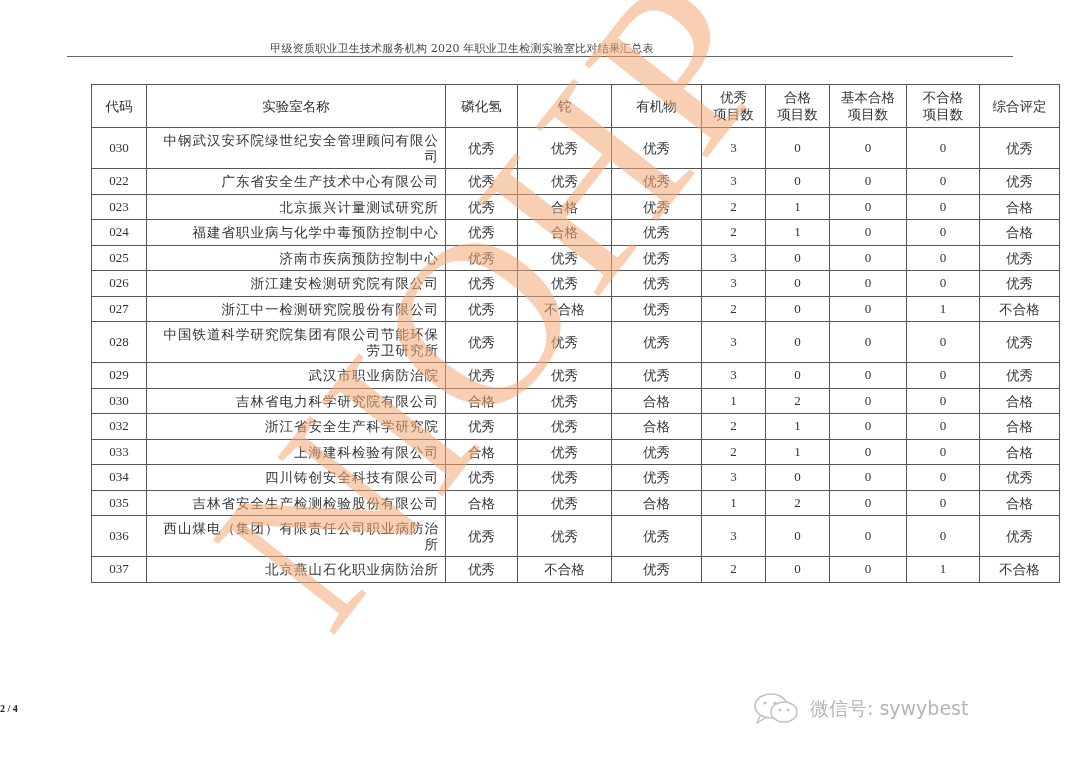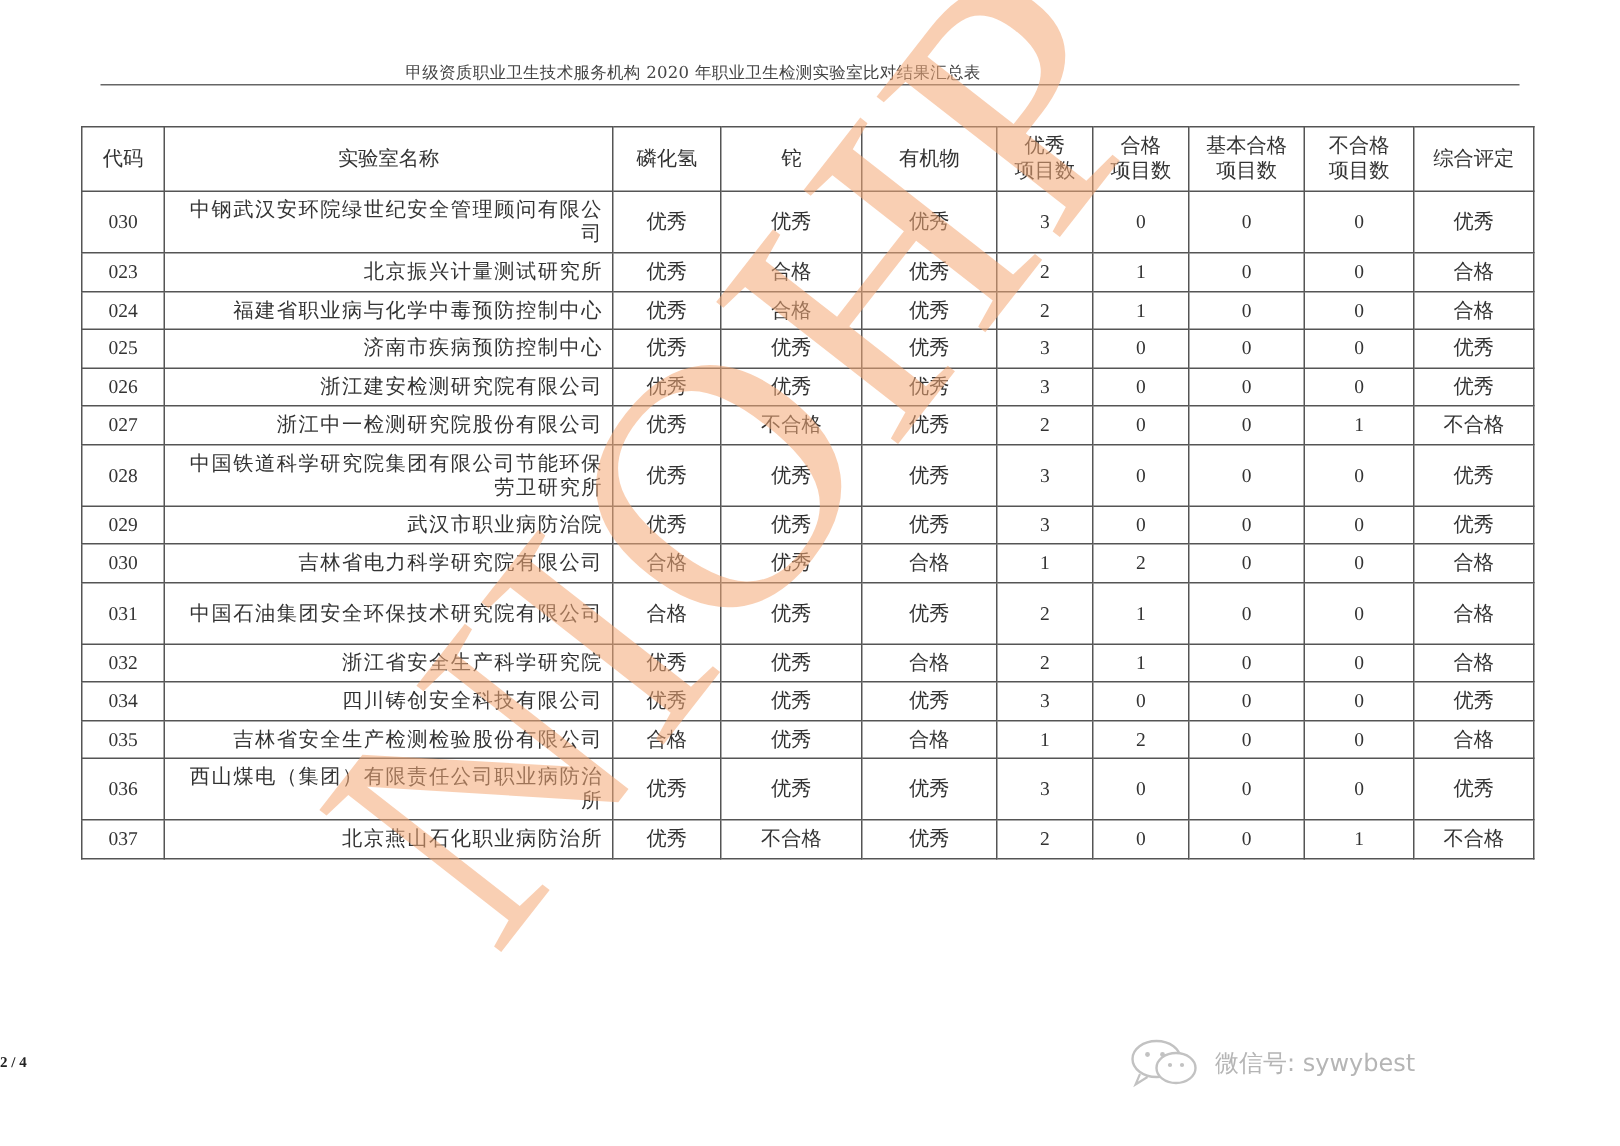--- a/index.html
+++ b/index.html
@@ -6,32 +6,32 @@
   body { width: 1080px; height: 764px; position: relative; overflow: hidden;
          font-family: "DejaVu Serif", "Liberation Serif", serif; color: #333; }
   .page-title { position: absolute; left: 0; width: 924px; top: 41px; text-align: center;
                 font-size: 11px; color: #444; letter-spacing: 0.2px; }
   .title-rule { position: absolute; left: 67px; width: 946px; top: 56px; height: 0;
                 border-top: 1.5px solid #666; }
   table.results { position: absolute; left: 54px; top: 84px; border-collapse: collapse;
                   table-layout: fixed; width: 968px; font-size: 13.5px; }
   table.results th, table.results td { border: 1px solid #555; padding: 0; text-align: center;
                   vertical-align: middle; color: #333; font-weight: normal; }
-  table.results { border: 1.5px solid #444; }
+  table.results { border: 1.5px solid #444; margin-left: 37px; }
   table.results th { height: 42px; font-size: 13.5px; line-height: 17px; }
   table.results td { height: 24.5px; line-height: 16px; }
   table.results td.name { text-align: right; padding: 0 6px; letter-spacing: 1px; }
   table.results tr.tall td { height: 40px; }
   .code { font-family: "Liberation Serif", serif; font-size: 13px; }
   .num { font-family: "Liberation Serif", serif; font-size: 13px; }
   .watermark { position: absolute; left: 0; top: 0; width: 1080px; height: 764px; pointer-events: none; }
   .page-number { position: absolute; left: 0; width: 1080px; top: 703px; text-align: left;
                  font-size: 10px; font-weight: bold; font-family: "Liberation Serif", serif; color: #222; }
   .wechat { position: absolute; left: 752px; top: 692px; display: flex; align-items: center; gap: 6px;
-            color: #b5b5b5; font-family: "DejaVu Sans", sans-serif; font-size: 16px; }
+            color: #b5b5b5; font-family: "DejaVu Sans", sans-serif; font-size: 19px; }
   .wechat svg { display: block; }
 </style>
 </head>
 <body>
 
 <div class="page-title">甲级资质职业卫生技术服务机构 2020 年职业卫生检测实验室比对结果汇总表</div>
 <div class="title-rule"></div>
 
 <table class="results">
   <colgroup>
@@ -67,20 +67,32 @@
     <td>优秀</td>
     <td>优秀</td>
     <td>优秀</td>
     <td class="num">3</td>
     <td class="num">0</td>
     <td class="num">0</td>
     <td class="num">0</td>
     <td>优秀</td>
   </tr>
       <tr>
+    <td class="code">022</td>
+    <td class="name">广东省安全生产技术中心有限公司</td>
+    <td>优秀</td>
+    <td>优秀</td>
+    <td>优秀</td>
+    <td class="num">3</td>
+    <td class="num">0</td>
+    <td class="num">0</td>
+    <td class="num">0</td>
+    <td>优秀</td>
+  </tr>
+      <tr>
     <td class="code">023</td>
     <td class="name">北京振兴计量测试研究所</td>
     <td>优秀</td>
     <td>合格</td>
     <td>优秀</td>
     <td class="num">2</td>
     <td class="num">1</td>
     <td class="num">0</td>
     <td class="num">0</td>
     <td>合格</td>
@@ -162,38 +174,38 @@
     <td class="name">吉林省电力科学研究院有限公司</td>
     <td>合格</td>
     <td>优秀</td>
     <td>合格</td>
     <td class="num">1</td>
     <td class="num">2</td>
     <td class="num">0</td>
     <td class="num">0</td>
     <td>合格</td>
   </tr>
-      <tr class="tall">
-    <td class="code">031</td>
-    <td class="name">中国石油集团安全环保技术研究院有限公司</td>
-    <td>合格</td>
-    <td>优秀</td>
-    <td>优秀</td>
-    <td class="num">2</td>
-    <td class="num">1</td>
-    <td class="num">0</td>
-    <td class="num">0</td>
-    <td>合格</td>
-  </tr>
       <tr>
     <td class="code">032</td>
     <td class="name">浙江省安全生产科学研究院</td>
     <td>优秀</td>
     <td>优秀</td>
     <td>合格</td>
+    <td class="num">2</td>
+    <td class="num">1</td>
+    <td class="num">0</td>
+    <td class="num">0</td>
+    <td>合格</td>
+  </tr>
+      <tr>
+    <td class="code">033</td>
+    <td class="name">上海建科检验有限公司</td>
+    <td>合格</td>
+    <td>优秀</td>
+    <td>优秀</td>
     <td class="num">2</td>
     <td class="num">1</td>
     <td class="num">0</td>
     <td class="num">0</td>
     <td>合格</td>
   </tr>
       <tr>
     <td class="code">034</td>
     <td class="name">四川铸创安全科技有限公司</td>
     <td>优秀</td>

